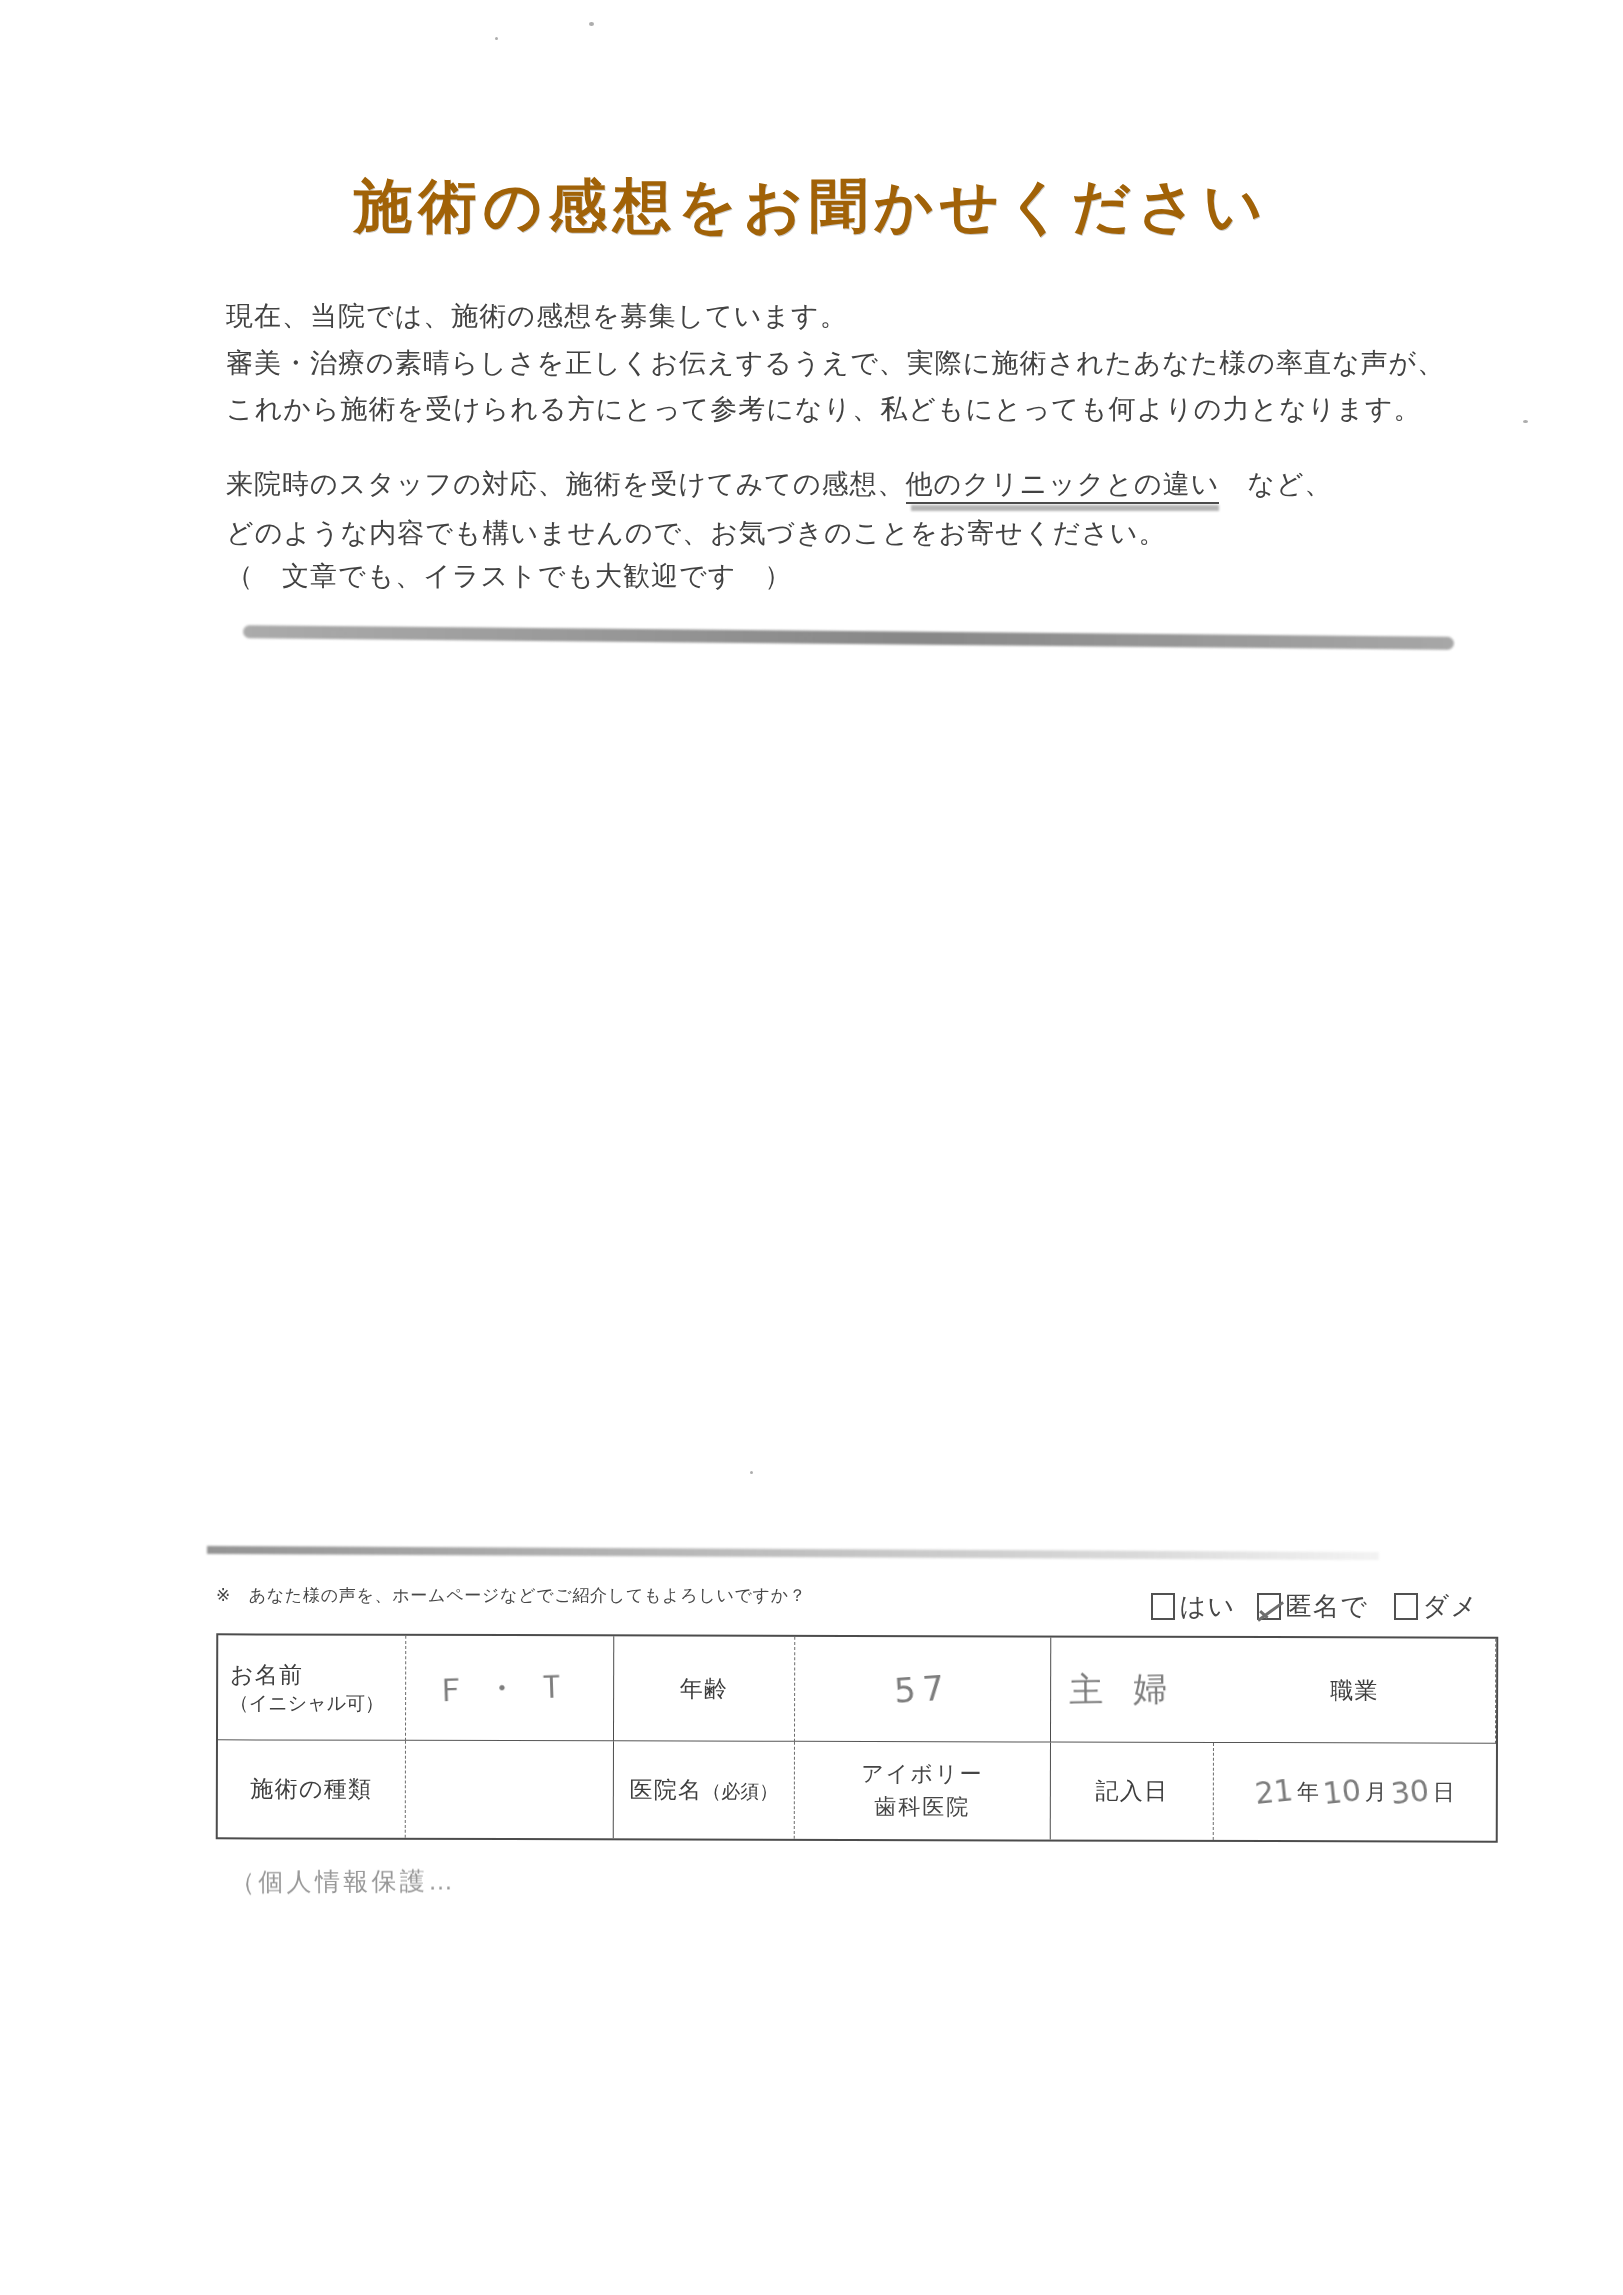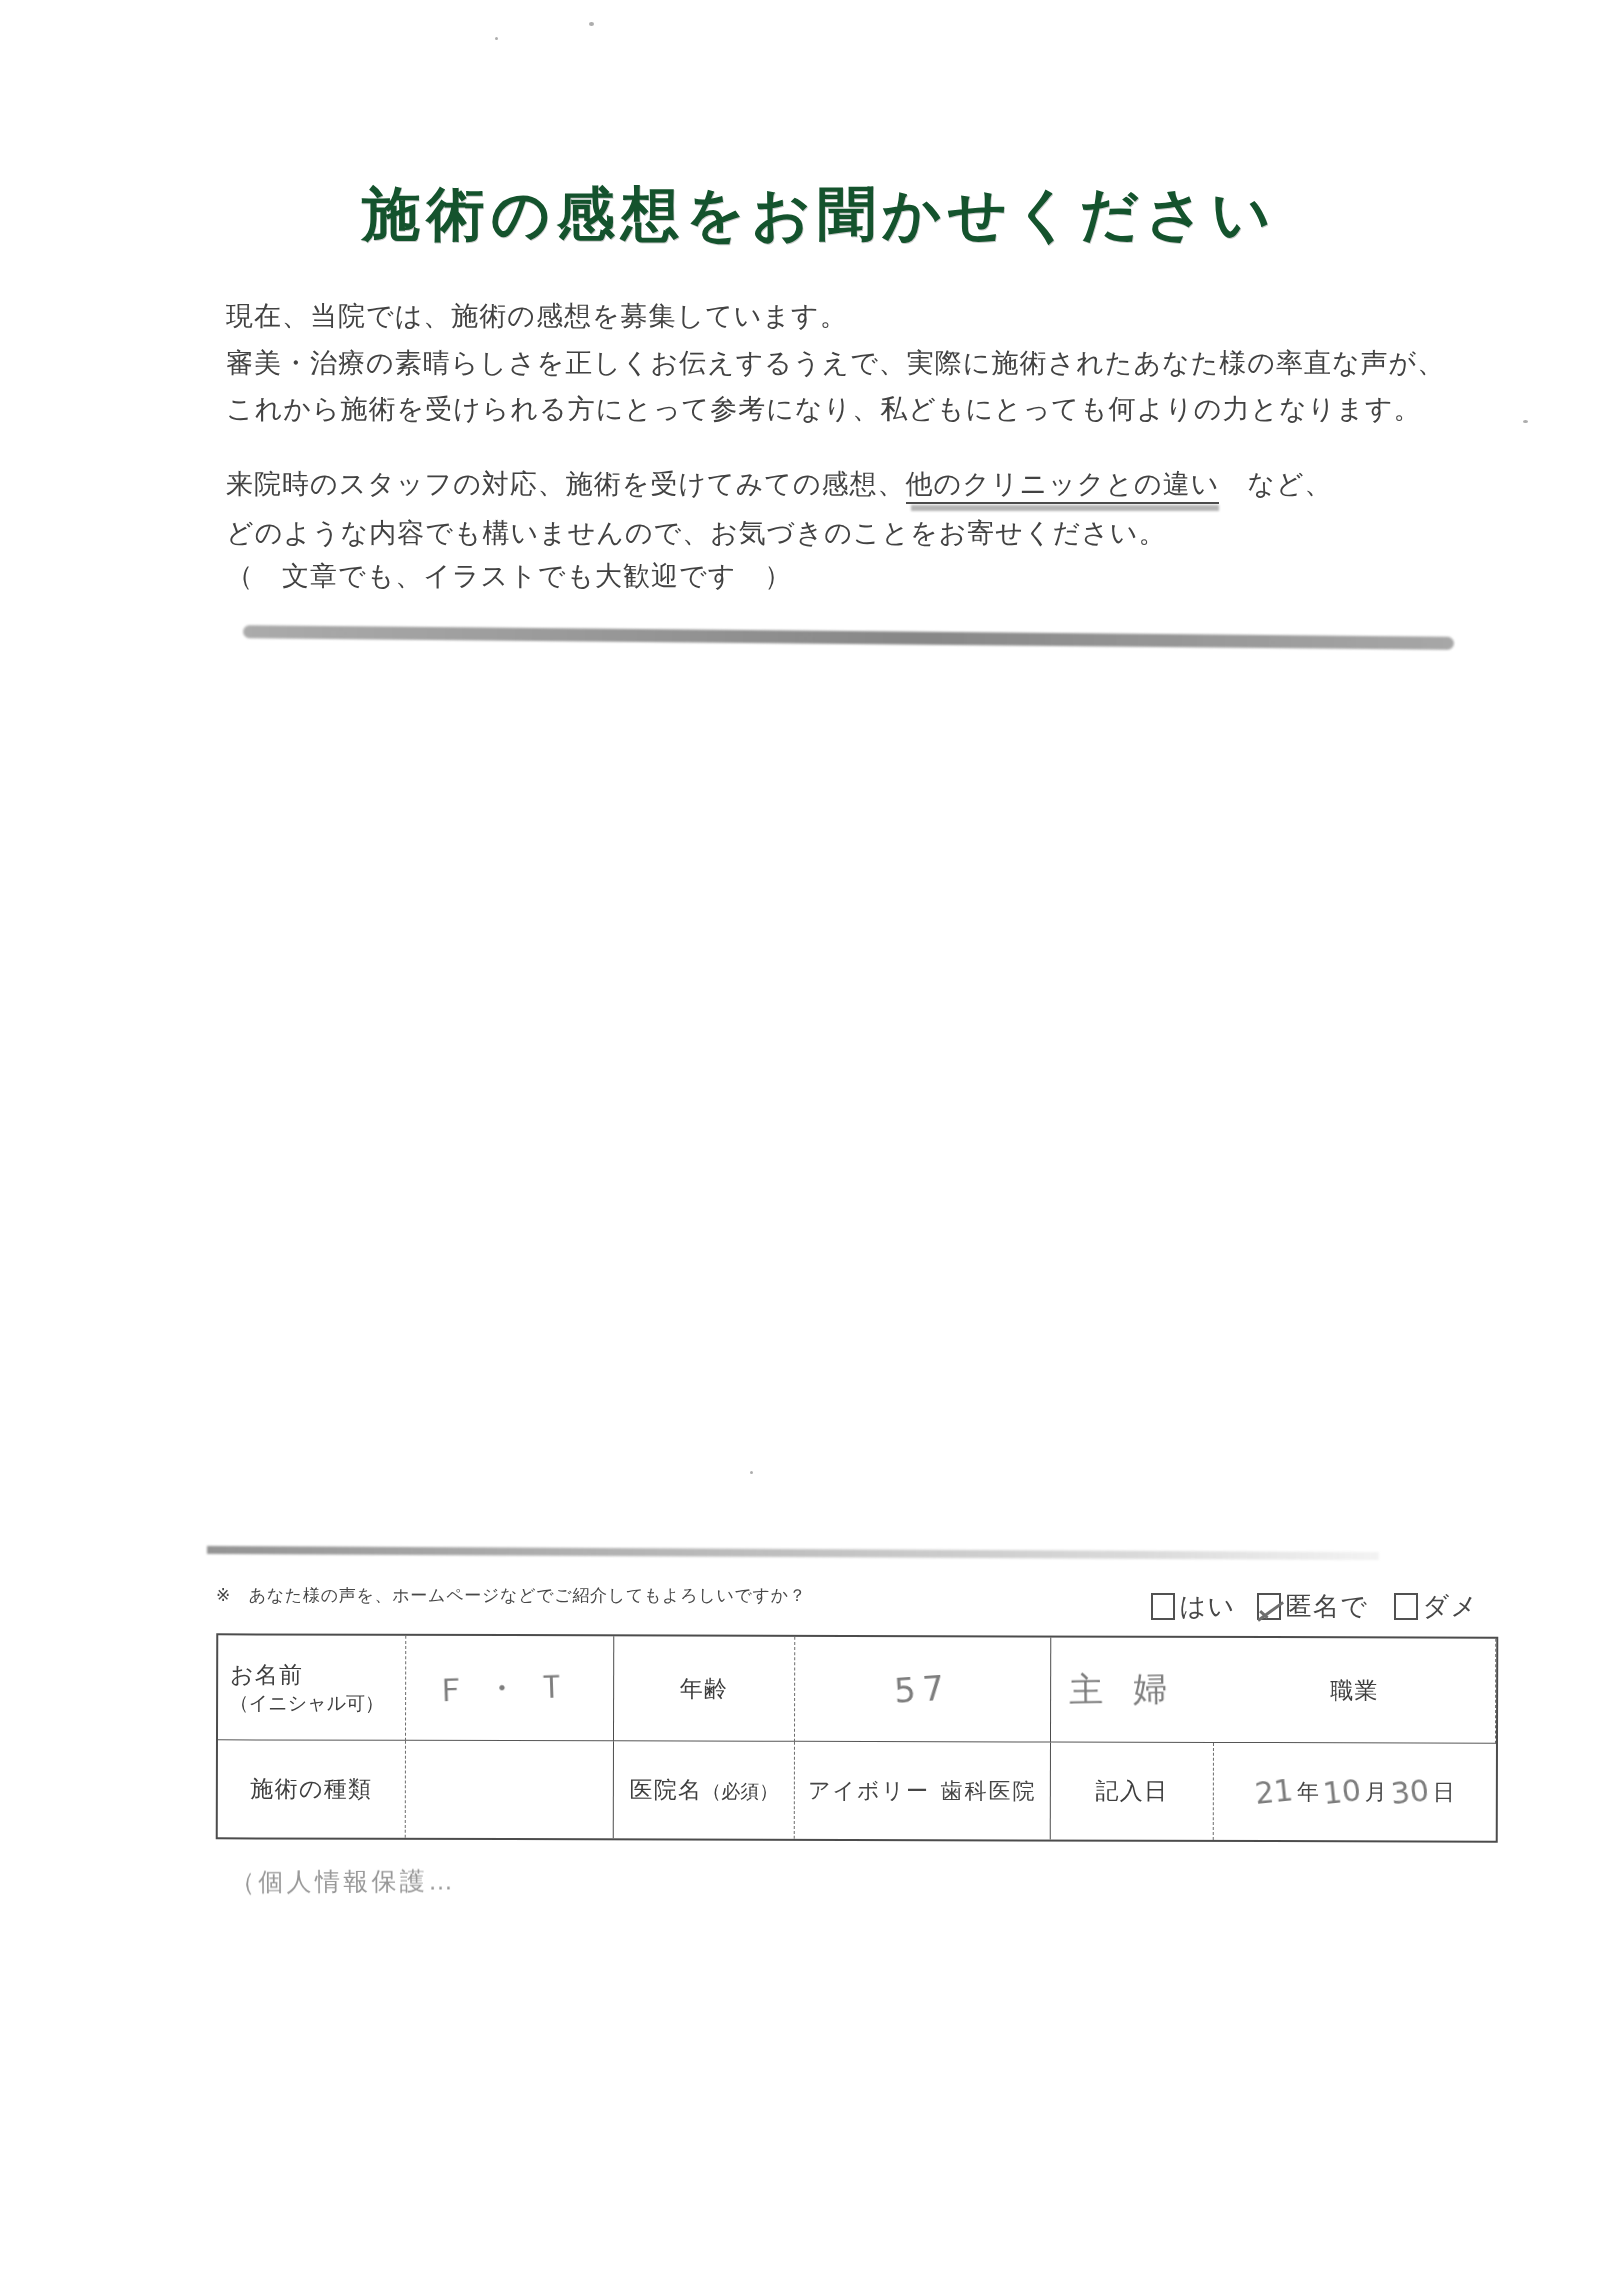--- a/index.html
+++ b/index.html
@@ -7,22 +7,22 @@
     position:relative;
     width:1623px;height:2295px;
     background:#ffffff;
     overflow:hidden;
     font-family:"Liberation Sans","DejaVu Sans",sans-serif;
     color:#3f3f3f;
   }
   
   .title{
     position:absolute;top:168px;left:50%;transform:translateX(-50%);
-    margin:8px;font-size:58px;font-weight:700;letter-spacing:6.5px;
-    color:#14532d;white-space:nowrap;
+    margin:0;font-size:58px;font-weight:700;letter-spacing:6.5px;
+    color:#a16207;white-space:nowrap;
     text-shadow:0.7px 0.7px 0 rgba(40,40,40,.25);
   }
   .pline{
     position:absolute;left:226px;margin:0;
     font-size:27px;letter-spacing:1px;white-space:nowrap;color:#424242;
   }
   .underlined{border-bottom:2.6px solid #4c4c4c;padding-bottom:3.3px;}
   
   .feedback-box{
     position:absolute;left:237px;top:626px;width:1223px;height:918px;
@@ -73,21 +73,21 @@
   .cell{
     position:relative;display:flex;align-items:center;justify-content:center;
     box-sizing:border-box;overflow:visible;
   }
   .c-dash{border-right:1.3px dashed #6c6c6c;}
   .c-solid{border-right:1.3px solid #4c4c4c;}
   .r-top{border-bottom:1.3px solid #565656;}
   .cell-label{font-size:23px;color:#3e3e3e;letter-spacing:1.3px;}
   .cell-sub{font-size:19px;color:#3e3e3e;letter-spacing:0px;}
   .stack{display:flex;flex-direction:column;align-items:flex-start;gap:0;padding-left:11.8px;width:100%;box-sizing:border-box;}
-  .stack-center{display:flex;flex-direction:row;align-items:center;gap:10.5px;}
+  .stack-center{display:flex;flex-direction:column;align-items:center;gap:10.5px;}
   .hw-cell{
     color:#7d7d7d;filter:blur(0.2px);white-space:nowrap;
     font-family:"DejaVu Sans","Liberation Sans",sans-serif;
   }
   .v-name{font-size:33px;letter-spacing:17px;transform:rotate(-2deg);}
   .v-age{font-size:34px;letter-spacing:6.5px;transform:rotate(-4deg);}
   .v-job{font-size:34px;letter-spacing:30px;transform:rotate(-1deg);}
   .clinic-line{font-size:22px;color:#454545;letter-spacing:2px;line-height:1.0;}
   .date-wrap{display:flex;align-items:center;gap:3.9px;white-space:nowrap;}
   .date-num{font-size:30px;transform:rotate(-6deg);}

